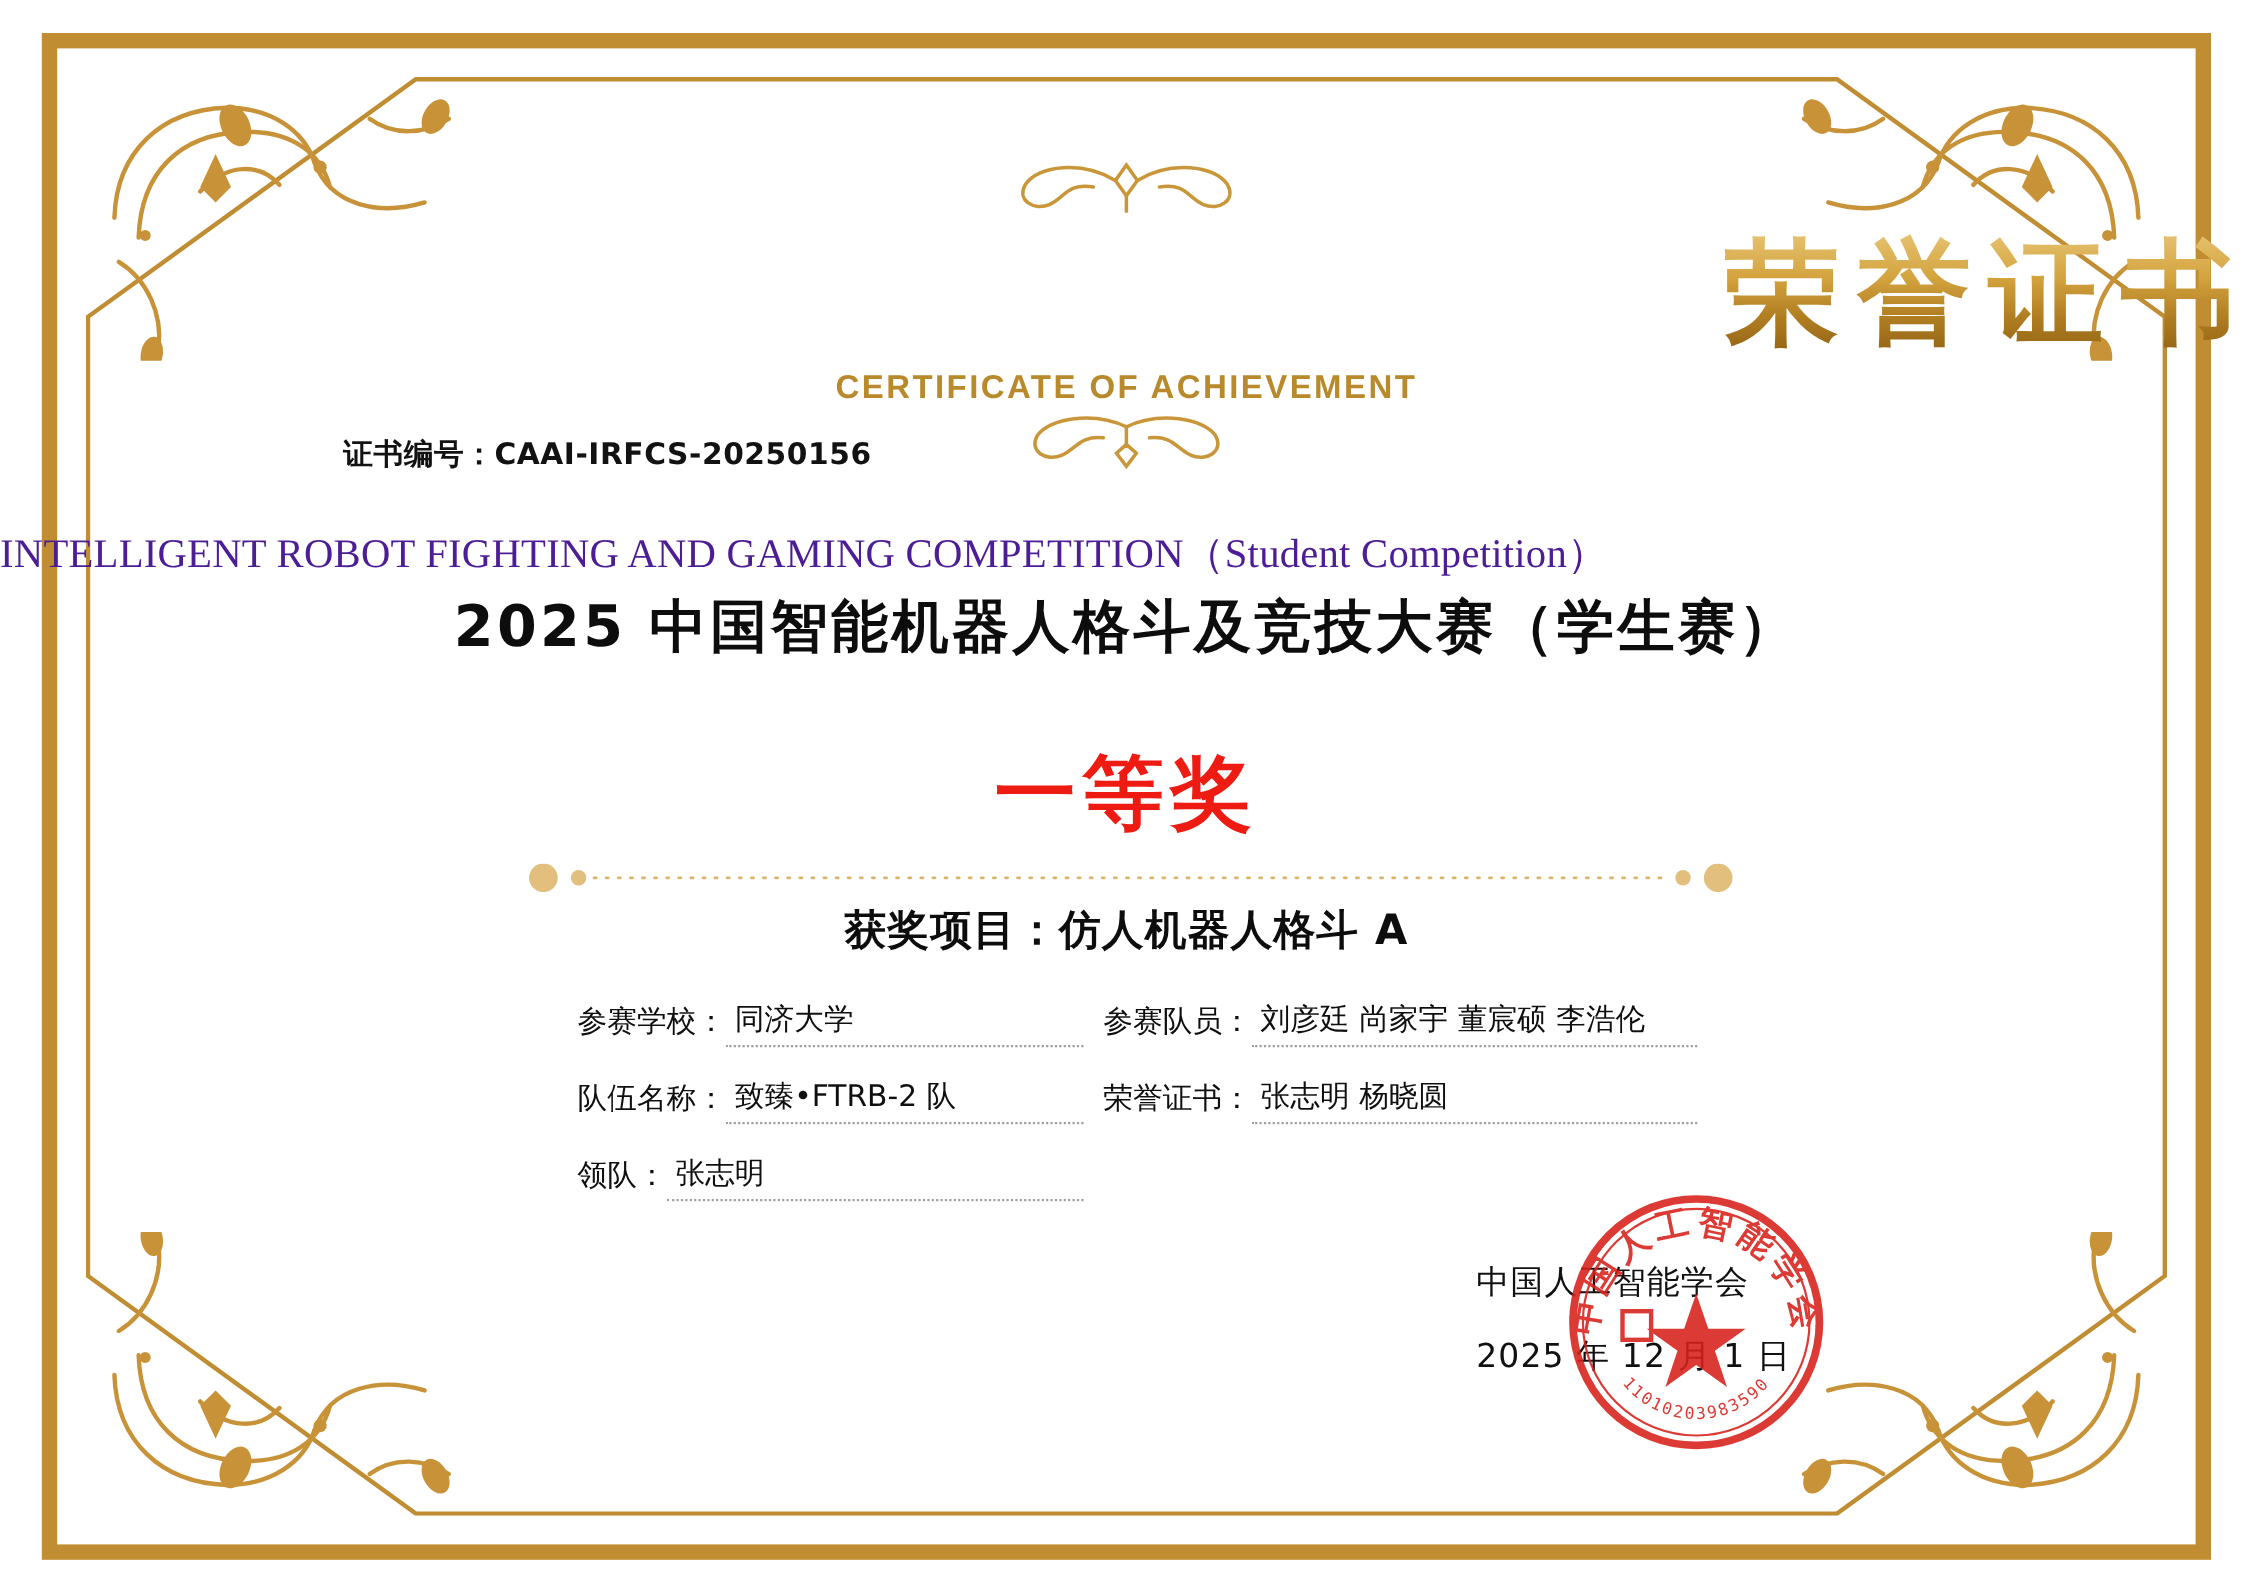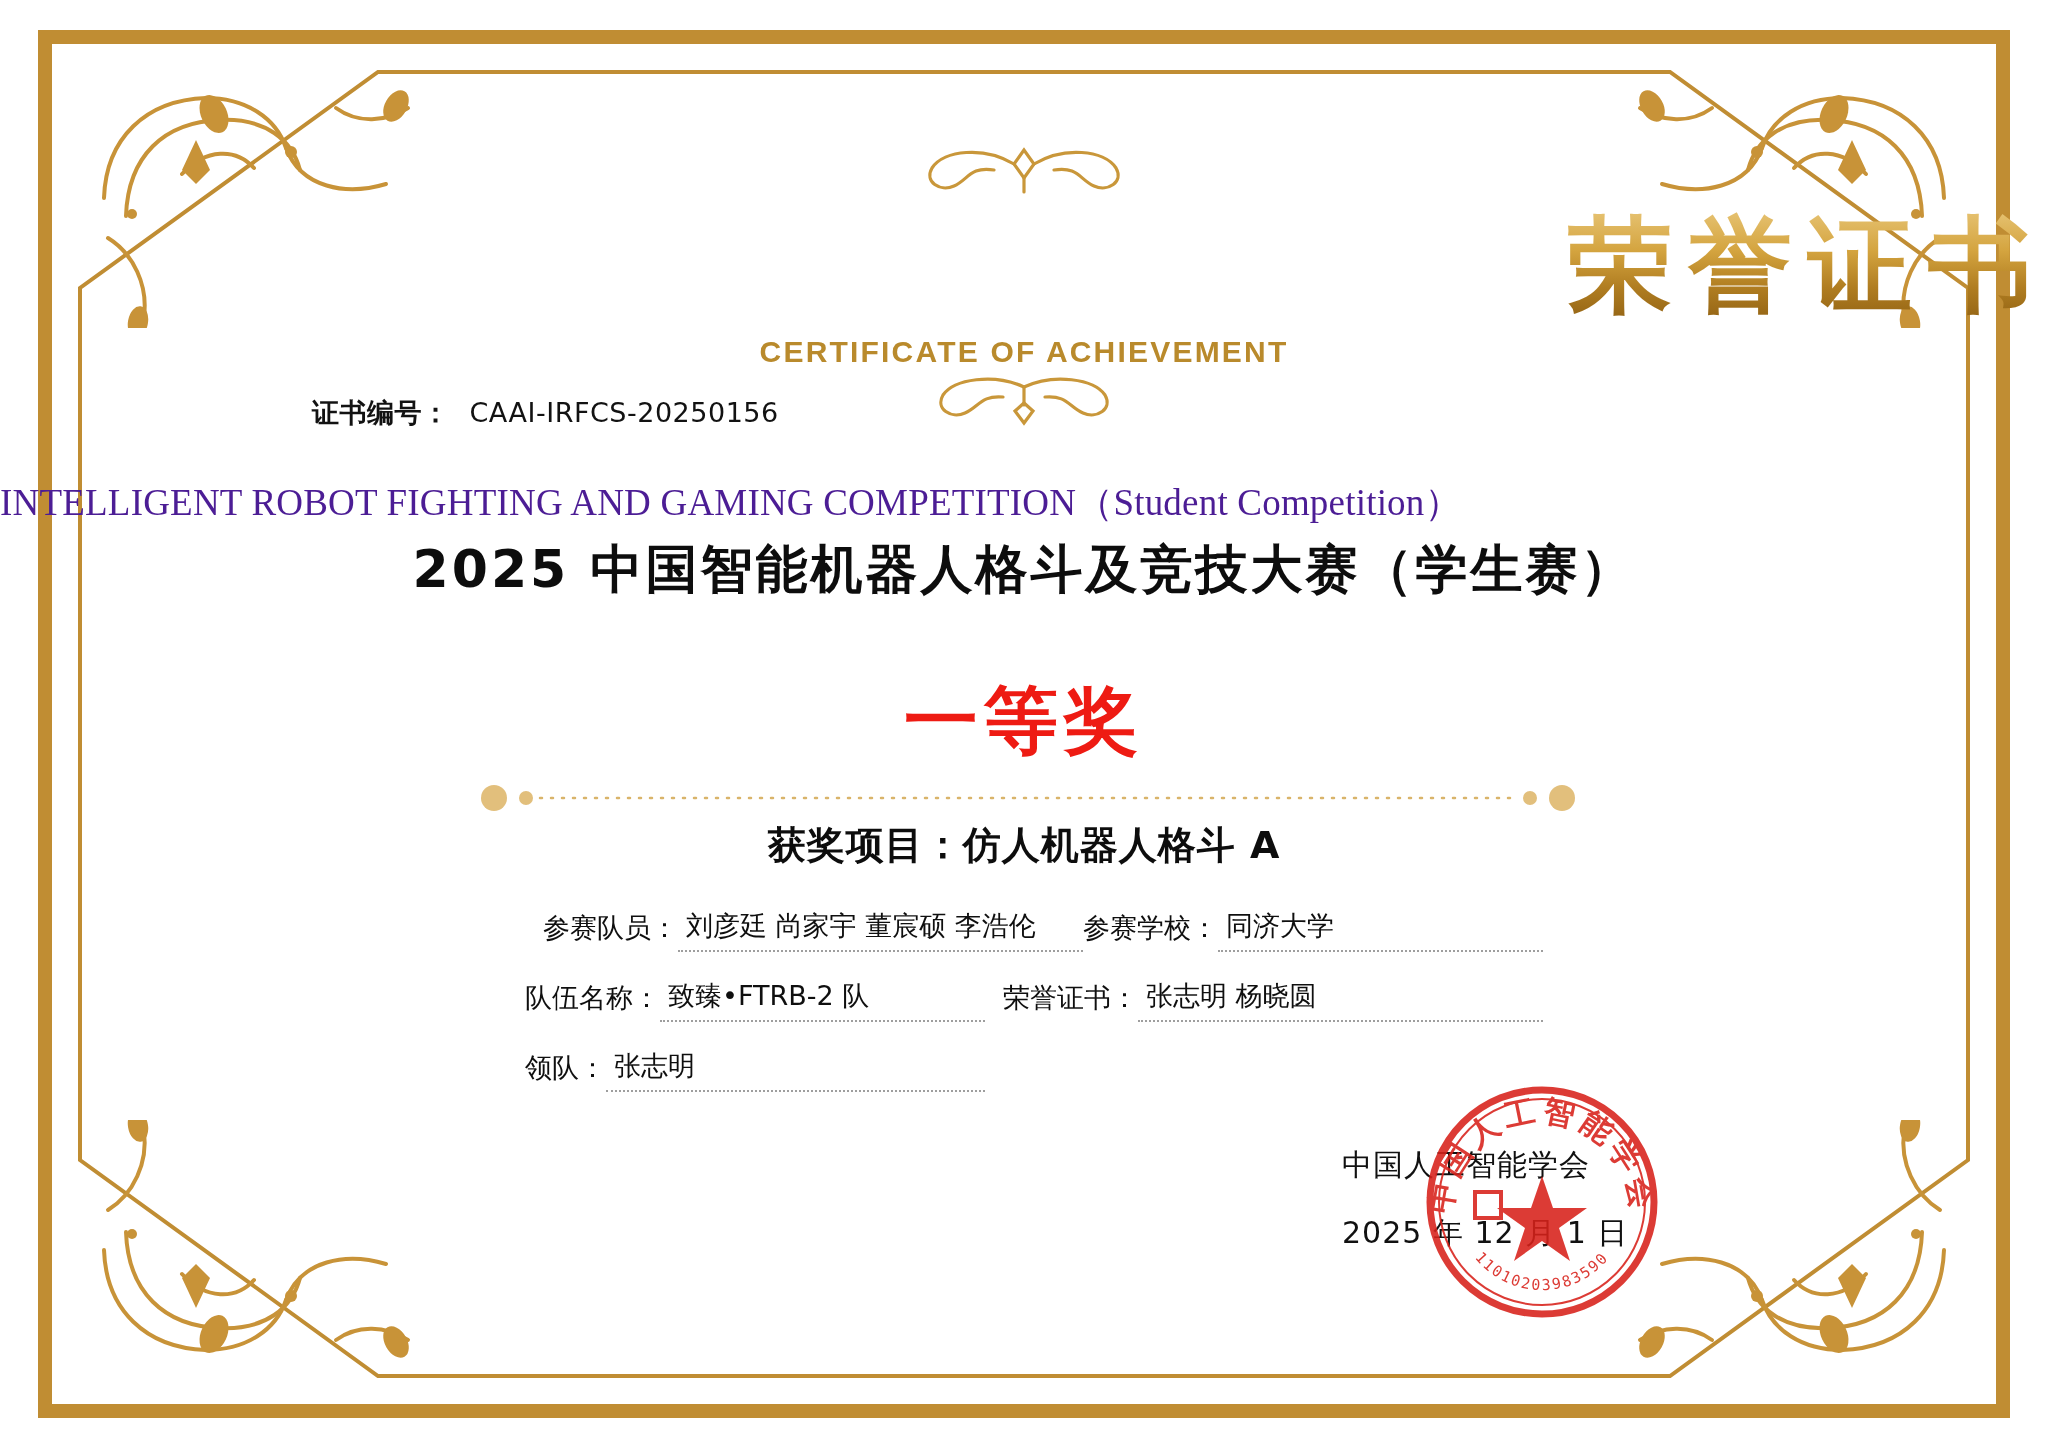--- a/index.html
+++ b/index.html
@@ -95,21 +95,21 @@
   .serial {
     position: absolute;
     left: 312px;
     top: 395px;
     font-size: 27px;
     color: #121212;
     letter-spacing: 0.5px;
     font-family: "DejaVu Sans", "Liberation Sans", sans-serif;
   }
   .serial .lbl { font-weight: bold; }
-  .serial .val { font-weight: 400; margin-left: 20px; }
+  .serial .val { font-weight: 700; }
 
   
   .comp-en {
     position: absolute;
     left: 0; right: 0;
     top: 478px;
     text-align: left;
     font-family: Liberation Serif, serif;
     font-size: 37px;
     color: #4c1d95;
@@ -360,27 +360,27 @@
     <circle cx="1082" cy="13" r="13" fill="#e2bf7c"></circle>
     <circle cx="1050" cy="13" r="7" fill="#e2bf7c"></circle>
   </svg>
 
   <div class="project">
     <span>获奖项目：</span><span>仿人机器人格斗 A</span>
   </div>
 
   <div class="fields">
     <div class="field-row">
+      <div class="field left">
+        <span class="lbl">参赛学校：</span>
+        <span class="val">同济大学</span>
+      </div>
       <div class="field right">
         <span class="lbl">参赛队员：</span>
         <span class="val">刘彦廷 尚家宇 董宸硕 李浩伦</span>
-      </div>
-      <div class="field left">
-        <span class="lbl">参赛学校：</span>
-        <span class="val">同济大学</span>
       </div>
     </div>
     <div class="field-row">
       <div class="field left">
         <span class="lbl">队伍名称：</span>
         <span class="val">致臻•FTRB-2 队</span>
       </div>
       <div class="field right">
         <span class="lbl">荣誉证书：</span>
         <span class="val">张志明 杨晓圆</span>

